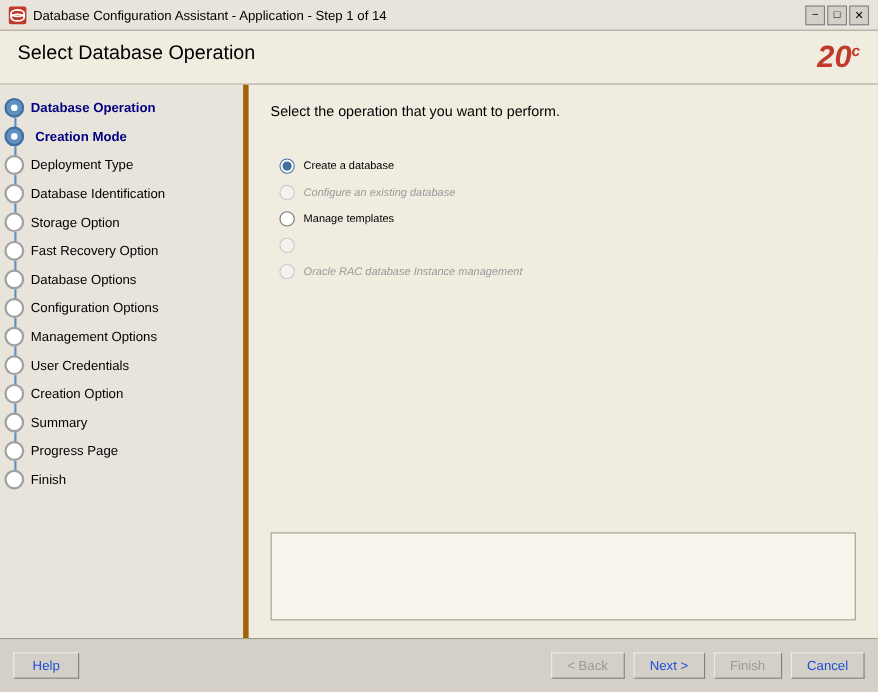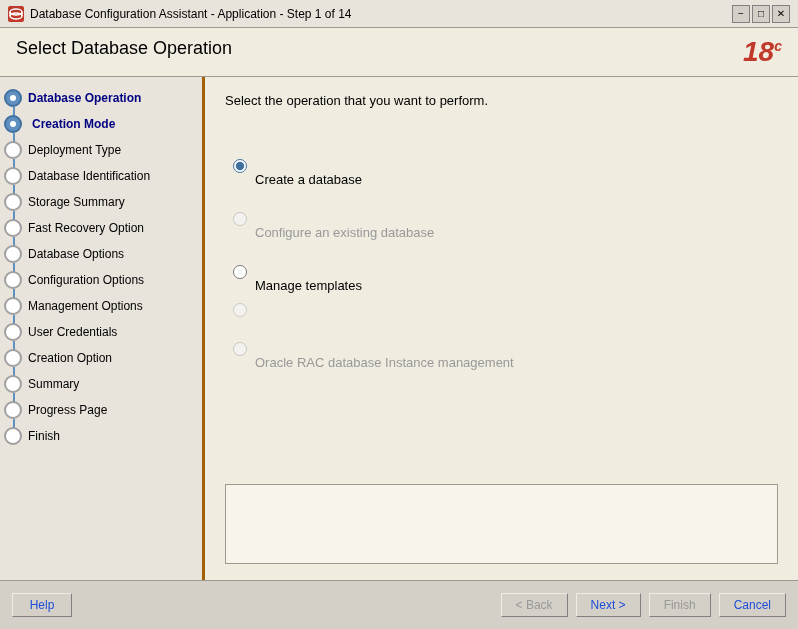--- a/index.html
+++ b/index.html
@@ -107,23 +107,23 @@
 
     
     .main-content {
       display: flex;
       height: calc(629px - 28px - 50px - 48px);
       background: #f0ece0;
     }
 
     
     .sidebar {
-      width: 205px;
+      width: 226px;
       background: #e8e4dc;
-      border-right: 3px solid #a16207;
+      border-right: 5px solid #a16207;
       padding-top: 8px;
       overflow-y: auto;
       flex-shrink: 0;
     }
     .sidebar-item {
       display: flex;
       align-items: center;
       padding: 4px 8px 4px 4px;
       cursor: pointer;
       position: relative;
@@ -203,26 +203,26 @@
       cursor: pointer;
     }
     .radio-item input[type="radio"] {
       width: 14px;
       height: 14px;
       cursor: pointer;
       accent-color: #4070a0;
     }
     .radio-item input[type="radio"]:disabled + label {
       color: #999;
+      font-style: italic;
     }
     .radio-label {
-      font-size: 13px;
-      color: #000;
-      cursor: pointer;
-      margin-top: 28px;
+      font-size: 10px;
+      color: #000;
+      cursor: pointer;
     }
     .radio-label.disabled {
       color: #999;
       cursor: default;
     }
 
     
     .log-area {
       margin-top: auto;
       border: 1px solid #a0998e;
@@ -277,21 +277,21 @@
     <button class="title-bar-btn">−</button>
     <button class="title-bar-btn">□</button>
     <button class="title-bar-btn">✕</button>
   </div>
 </div>
 
 <div class="page-header">
   <h1 class="page-title">Select Database Operation</h1>
   <div class="oracle-logo">
     <div class="oracle-19c">
-      <span>18</span><sup>c</sup>
+      <span>20</span><sup>c</sup>
     </div>
   </div>
 </div>
 
 <div class="main-content">
 
   <div class="sidebar">
 
     <div class="sidebar-item" style="position:relative;">
       <div class="step-indicator current"></div>
@@ -312,21 +312,21 @@
     </div>
 
     <div class="sidebar-item" style="position:relative;">
       <div class="step-indicator empty"></div>
       <span class="sidebar-label">Database Identification</span>
       <div class="step-line"></div>
     </div>
 
     <div class="sidebar-item" style="position:relative;">
       <div class="step-indicator empty"></div>
-      <span class="sidebar-label">Storage Summary</span>
+      <span class="sidebar-label">Storage Option</span>
       <div class="step-line"></div>
     </div>
 
     <div class="sidebar-item" style="position:relative;">
       <div class="step-indicator empty"></div>
       <span class="sidebar-label">Fast Recovery Option</span>
       <div class="step-line"></div>
     </div>
 
     <div class="sidebar-item" style="position:relative;">

